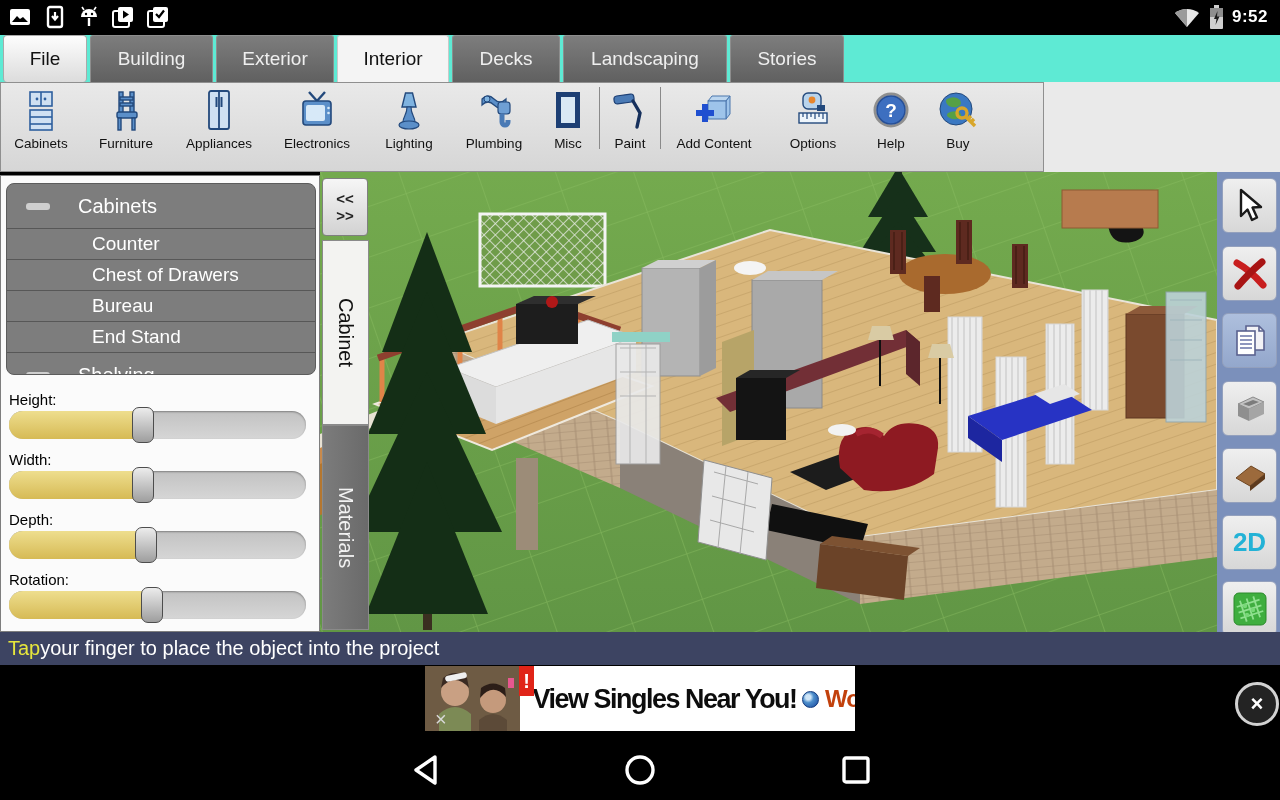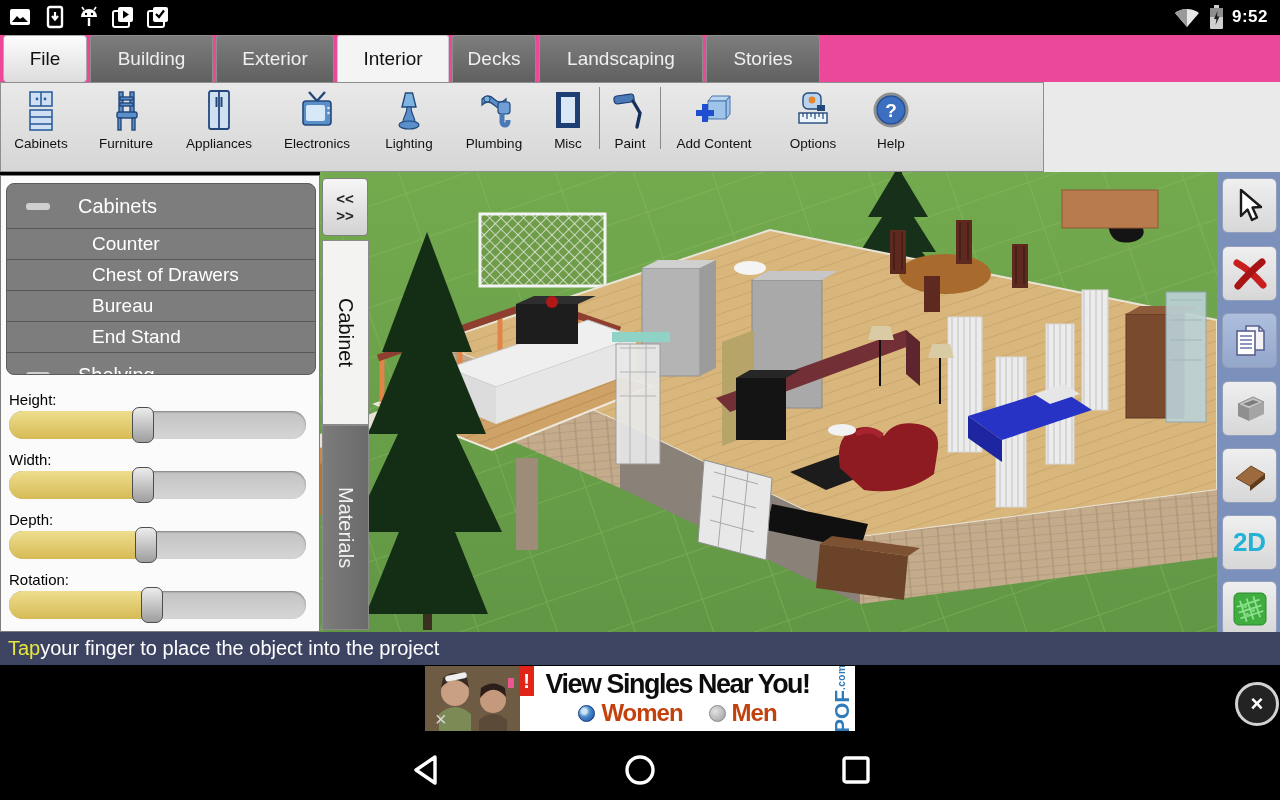--- a/index.html
+++ b/index.html
@@ -6,28 +6,28 @@
   .app{position:relative;width:1280px;height:800px;background:#000;overflow:hidden;
        font-family:"Liberation Sans",sans-serif;-webkit-font-smoothing:antialiased;}
 
   
   .statusbar{position:absolute;left:0;top:0;width:1280px;height:35px;background:#000;}
   .sb-left{position:absolute;left:8px;top:5px;display:flex;gap:11px;align-items:center;}
   .sb-right{position:absolute;right:12px;top:4px;display:flex;gap:8px;align-items:center;}
   .sb-time{color:#fff;font-size:17px;font-weight:bold;letter-spacing:.5px;}
 
   
-  .tabrow{position:absolute;left:0;top:35px;width:1280px;height:47px;background:#ec4899;display:flex;align-items:stretch;}
+  .tabrow{position:absolute;left:0;top:35px;width:1280px;height:47px;background:#5eead4;display:flex;align-items:stretch;}
   .tab{margin-right:3px;display:flex;align-items:center;justify-content:center;
        font-size:19px;color:#efefef;background:linear-gradient(#7d7d7d,#606060);
        border:1px solid #8d8d8d;border-bottom:none;border-radius:3px 3px 0 0;box-sizing:border-box;}
   .tab.file{width:84px;background:linear-gradient(#fdfdfd,#dcdcdc);color:#111;border-color:#aaa;border-radius:4px;margin-left:3px;}
   .tab.active{background:#f4f4f4;color:#111;border-color:#c9c9c9;}
   .tab.t-building{width:123px}.tab.t-exterior{width:118px}.tab.t-interior{width:112px}
-  .tab.t-decks{width:84px}.tab.t-landscaping{width:164px}.tab.t-stories{width:114px}
+  .tab.t-decks{width:108px}.tab.t-landscaping{width:164px}.tab.t-stories{width:114px}
 
   
   .toolbar-right-fill{position:absolute;left:1044px;top:82px;width:236px;height:90px;background:#eaeaea;}
   .toolbar{position:absolute;left:0;top:82px;width:1044px;height:90px;background:linear-gradient(#e9e9e9,#d6d6d6);
            border:1px solid #8f8f8f;box-sizing:border-box;display:flex;align-items:flex-start;}
   .tb-item{display:flex;flex-direction:column;align-items:center;justify-content:flex-start;height:86px;padding-top:5px;cursor:pointer;}
   .tb-icon{height:46px;display:flex;align-items:center;justify-content:center;}
   .tb-label{font-size:13.5px;color:#111;margin-top:2px;white-space:nowrap;}
   .tb-sep{width:1px;background:#8a8a8a;height:62px;margin-top:4px;}
 
@@ -70,21 +70,21 @@
            display:flex;align-items:center;padding-left:8px;box-sizing:border-box;font-size:20px;}
   .hint-hl{color:#e6e63c;}
   .hint-rest{color:#fff;}
 
   
   .ad{position:absolute;left:425px;top:666px;width:430px;height:65px;background:#fff;display:flex;overflow:hidden;}
   .ad-photo{position:relative;width:95px;height:65px;background:linear-gradient(120deg,#7d6a52,#5e4a38);flex:none;}
   .ad-close-mini{position:absolute;left:10px;bottom:2px;color:#d8d8d8;font-size:20px;line-height:20px;}
   .ad-badge{position:absolute;right:-14px;top:0;width:15px;height:30px;background:#e02418;color:#fff;
             font-size:20px;font-weight:bold;display:flex;align-items:center;justify-content:center;z-index:2;}
-  .ad-main{flex:1;display:flex;flex-direction:column;align-items:center;justify-content:center;margin-left:7px;}
+  .ad-main{flex:1;display:flex;align-items:center;justify-content:center;margin-left:7px;}
   .ad-headline{font-size:28px;font-weight:bold;color:#0d0d0d;letter-spacing:-1.5px;line-height:28px;transform:scaleX(.96);white-space:nowrap;}
   .ad-options{display:flex;align-items:center;gap:26px;margin-top:1px;}
   .ad-opt{display:flex;align-items:center;gap:6px;font-size:24px;font-weight:bold;color:#c2410c;letter-spacing:-1px;}
   .radio{width:17px;height:17px;border-radius:50%;box-sizing:border-box;}
   .radio.sel{background:radial-gradient(circle at 35% 35%,#cfe5f7 0 18%,#4d8ecb 40%,#16459c 100%);border:1px solid #123a7e;}
   .radio.unsel{background:radial-gradient(circle at 35% 35%,#e3e3e3,#9b9b9b);border:1px solid #8a8a8a;}
   .ad-brand{width:27px;flex:none;display:flex;align-items:center;justify-content:center;
             writing-mode:vertical-rl;transform:rotate(180deg);color:#2f7ab8;font-weight:bold;font-size:21px;letter-spacing:0;}
   .ad-brand small{font-size:10px;font-weight:bold;letter-spacing:.5px;}
   .close-btn{position:absolute;left:1235px;top:682px;width:44px;height:44px;border-radius:50%;
@@ -278,20 +278,32 @@
     <div class="tb-item" style="width:64px">
       <div class="tb-icon">
           <svg width="44" height="44" viewBox="0 0 44 44">
             <circle cx="22" cy="21" r="16" fill="none" stroke="#8f8f8f" stroke-width="3"></circle>
             <circle cx="22" cy="21" r="14" fill="#3d6fc0"></circle>
             <circle cx="22" cy="21" r="14" fill="none" stroke="#274f96" stroke-width="1.5"></circle>
             <text x="22" y="28" text-anchor="middle" font-size="19" font-weight="bold" fill="#fff" font-family="Liberation Sans, sans-serif">?</text>
           </svg>
         </div>
       <div class="tb-label">Help</div>
+    </div>
+    <div class="tb-item" style="width:70px">
+      <div class="tb-icon">
+          <svg width="46" height="48" viewBox="0 0 46 48">
+            <circle cx="21" cy="22" r="16" fill="#3a78c2" stroke="#23497c"></circle>
+            <path d="M12 12 q8 -4 13 1 q3 5 -3 7 q-7 1 -10 -3 q-2 -3 0 -5Z" fill="#56a046"></path>
+            <path d="M13 30 q6 4 12 1 q3 -3 -1 -6 q-6 -2 -11 1 q-2 2 0 4Z" fill="#56a046"></path>
+            <circle cx="27" cy="26" r="5" fill="none" stroke="#d8a62a" stroke-width="3.4"></circle>
+            <path d="M30.5 29.5 L40 39 M36 35 l3 -3 M33 32 l3 -3" stroke="#d8a62a" stroke-width="3.4" fill="none"></path>
+          </svg>
+        </div>
+      <div class="tb-label">Buy</div>
     </div>
   </div>
 
   <svg class="viewport" viewBox="0 0 897 461">
     <defs>
       <linearGradient id="grass" x1="0" y1="0" x2="0" y2="1">
         <stop offset="0" stop-color="#74aa4e"></stop>
           <stop offset="1" stop-color="#619645"></stop>
       </linearGradient>
       <pattern id="lawngrid" width="74" height="48" patternUnits="userSpaceOnUse" patternTransform="rotate(-19)">

